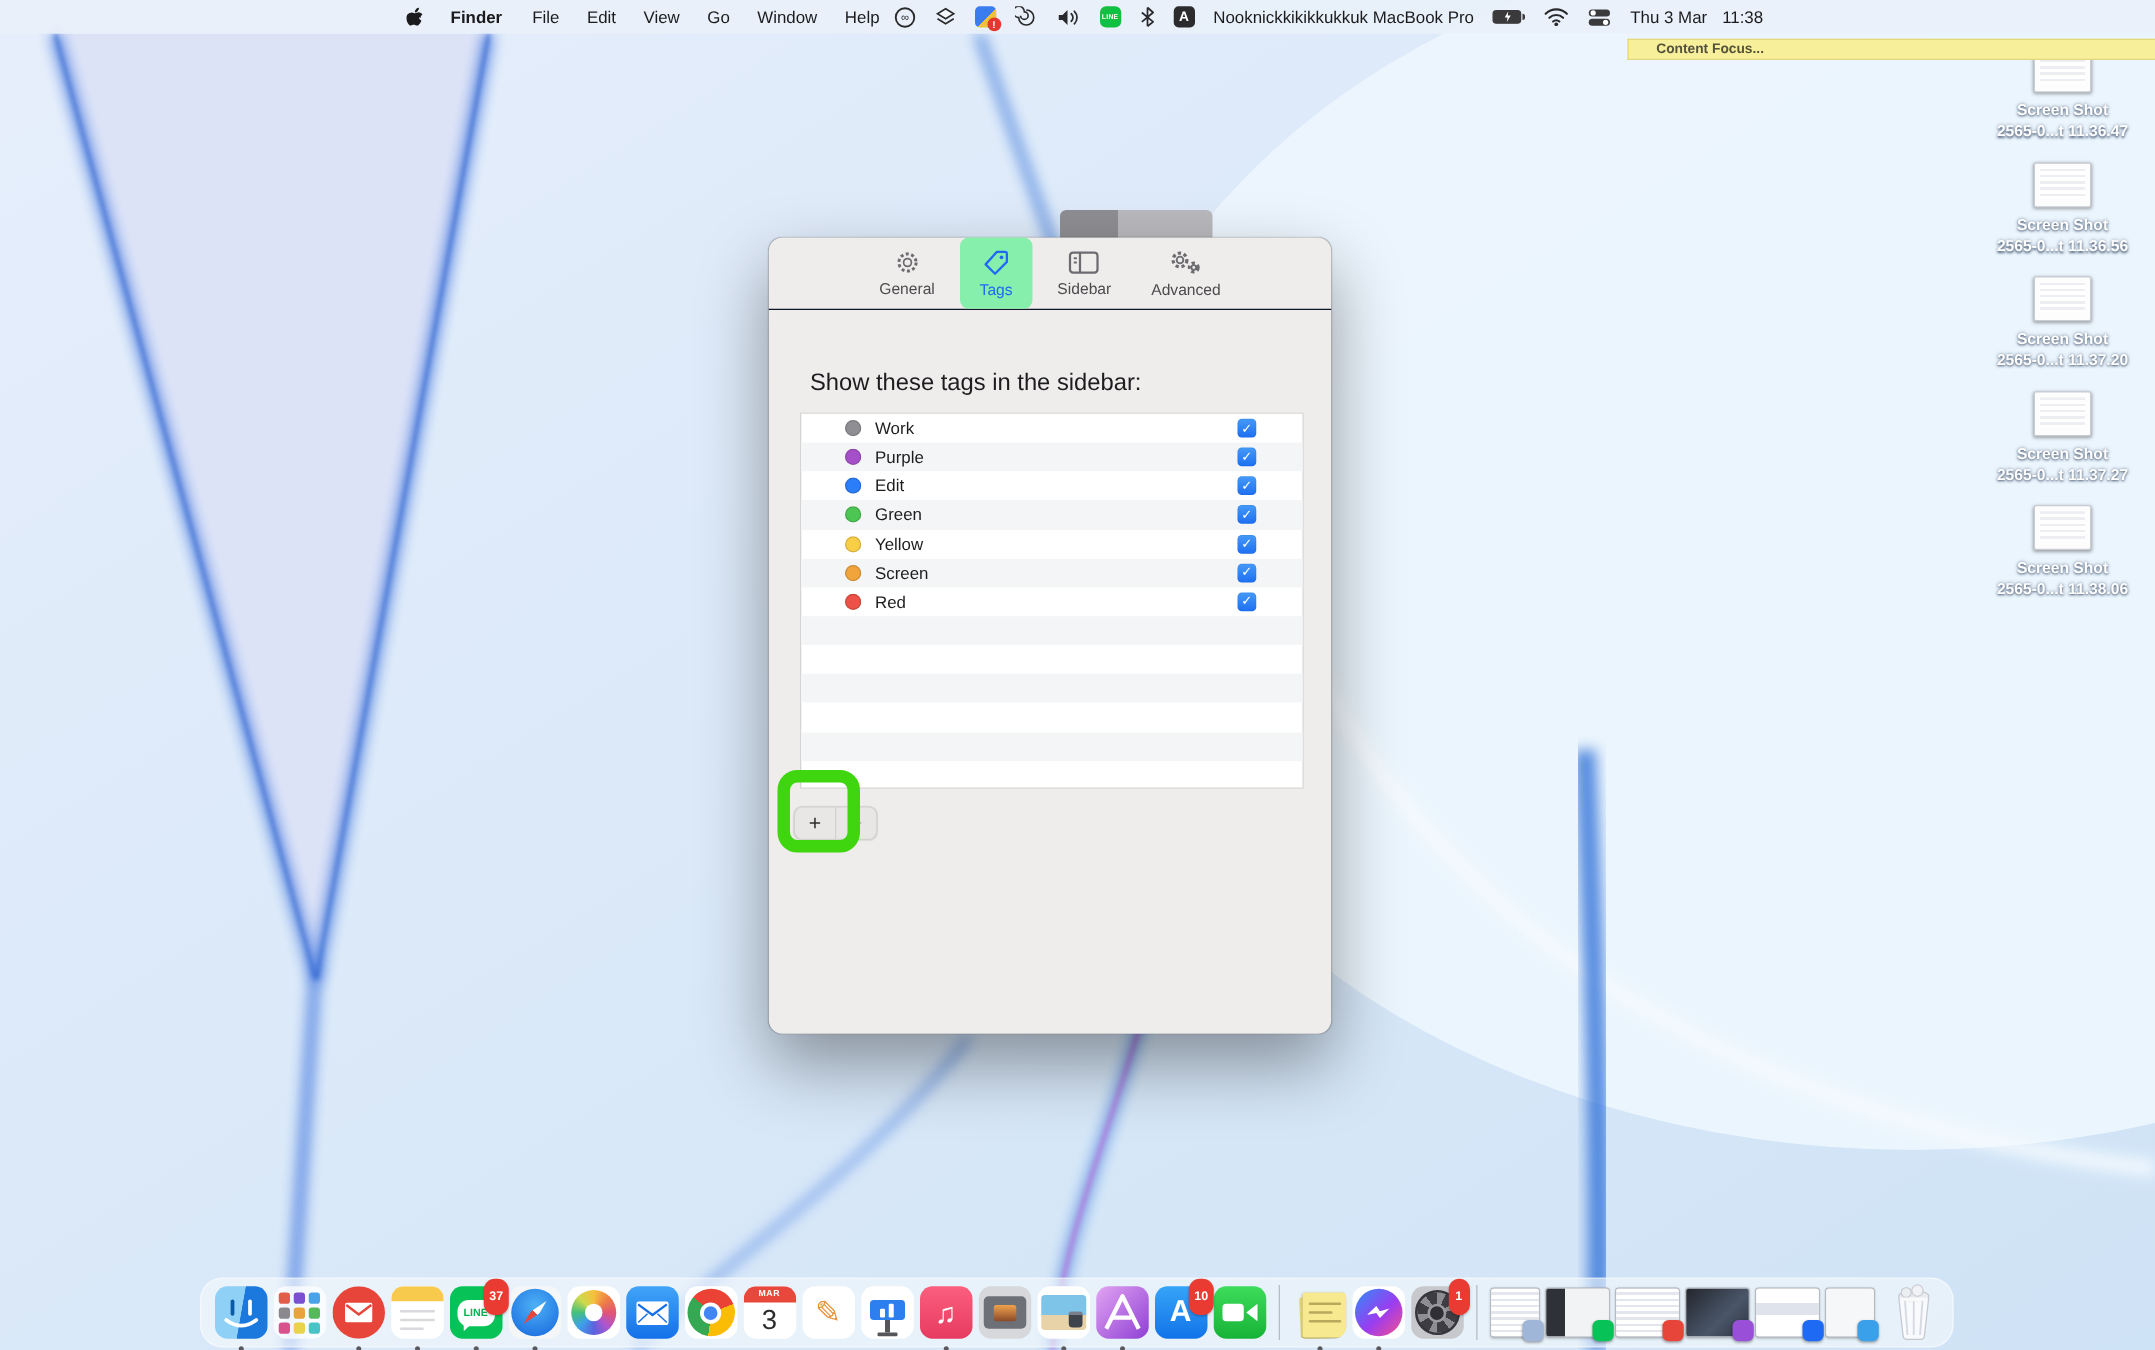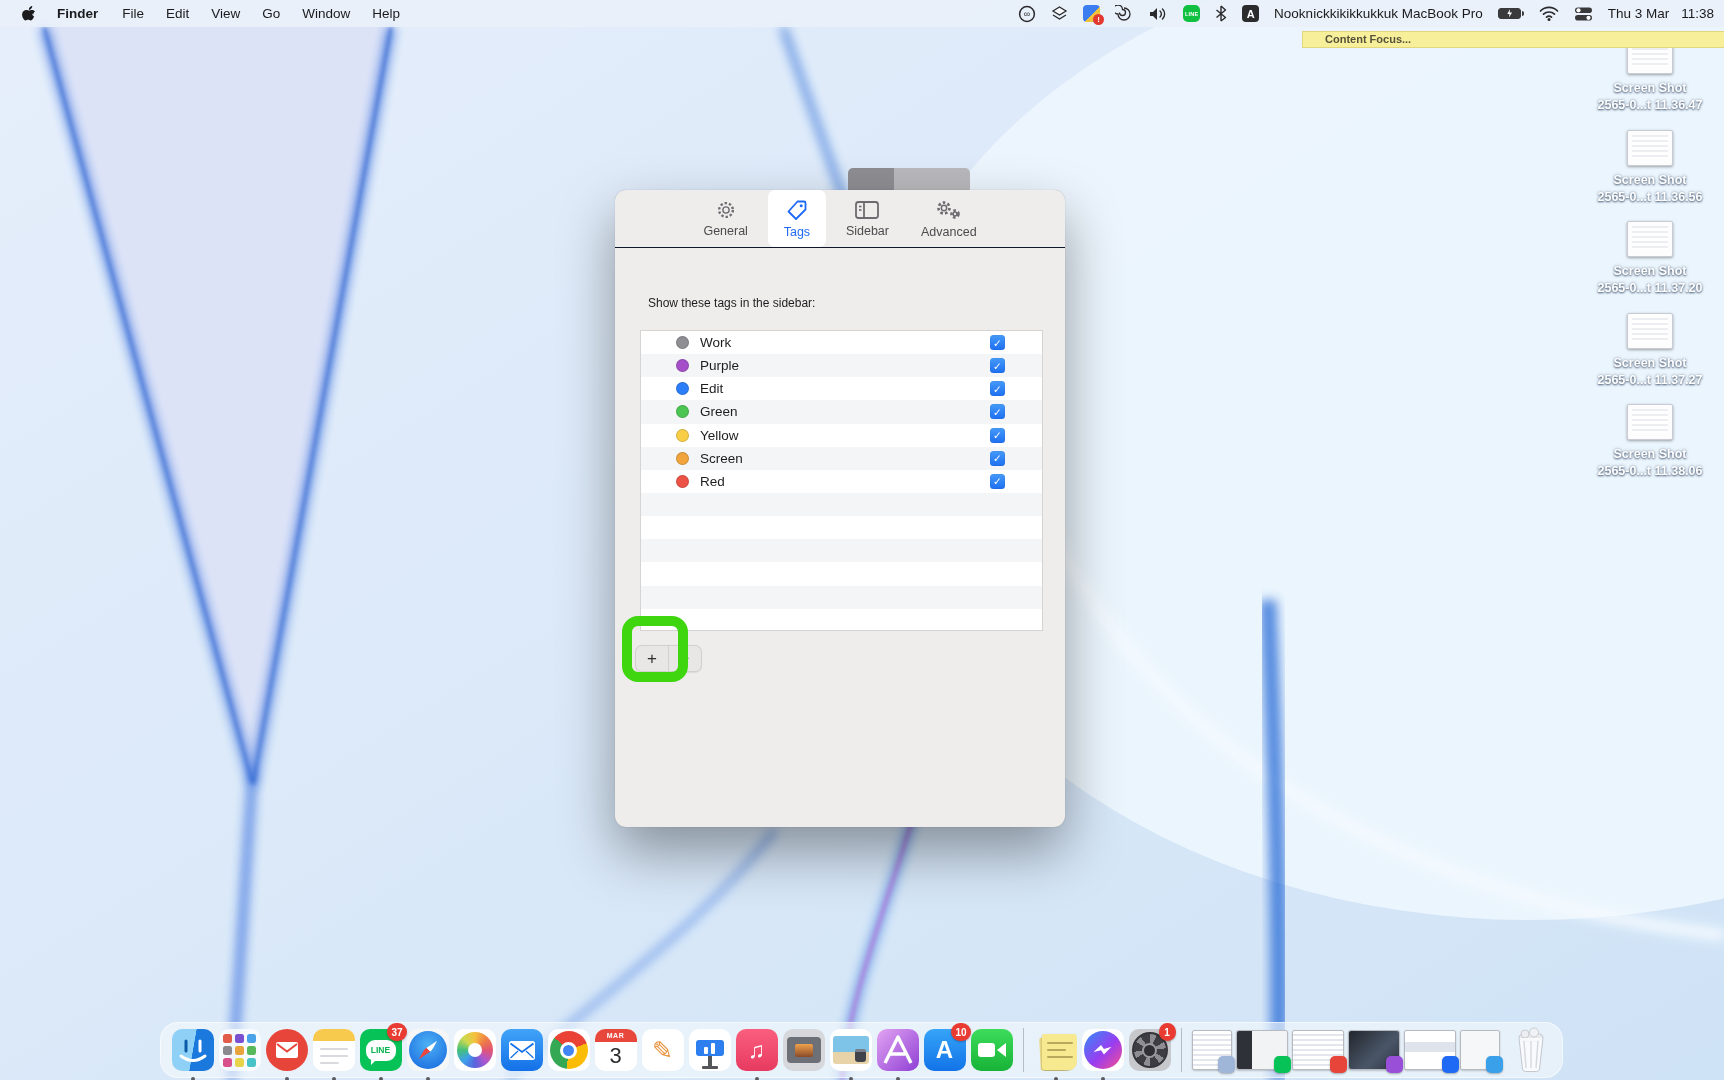--- a/index.html
+++ b/index.html
@@ -1,20 +1,20 @@
 <!DOCTYPE html>
 <html><head>
 <meta charset="utf-8">
 <style>
 *{margin:0;padding:0;box-sizing:border-box}
 html,body{width:1724px;height:1080px;overflow:hidden;font-family:"Liberation Sans","DejaVu Sans",sans-serif;-webkit-font-smoothing:antialiased}
 #desktop{position:absolute;inset:0;width:1724px;height:1080px;background:#dfeaf7}
 #wallpaper{position:absolute;inset:0}
 
-#menubar{position:absolute;left:0;top:0;width:1724px;height:27px;background:rgba(233,240,249,.88);display:flex;align-items:center;justify-content:space-between;font-size:13.5px;color:#1b1b1d;z-index:40}
+#menubar{position:absolute;left:0;top:0;width:1724px;height:27px;background:rgba(233,240,249,.88);display:flex;align-items:center;justify-content:center;font-size:13.5px;color:#1b1b1d;z-index:40}
 #menubar .left{display:flex;align-items:center;padding-left:14px}
 #menubar .left .apple{width:30px;display:flex;justify-content:center}
 #menubar .left .mitem{padding:0 11px}
 #menubar .left .mitem.app{font-weight:700;padding:0 13px}
 #menubar .right{display:flex;align-items:center;gap:15px;padding-right:10px}
 .sicon{display:flex;align-items:center;justify-content:center;height:18px;position:relative}
 .sq-line{width:17px;height:17px;background:#10c040;border-radius:5px;color:#fff;font-size:5.5px;font-weight:700;display:flex;align-items:center;justify-content:center;letter-spacing:.2px}
 .inputA{width:17px;height:17px;background:#2b2b2d;border-radius:4px;color:#fff;font-size:11px;font-weight:700;display:flex;align-items:center;justify-content:center}
 .pdfapp{width:17px;height:17px;border-radius:4px;background:linear-gradient(135deg,#3b7cf0 0 55%,#f0c13b 55% 78%,#3bd08a 78%);position:relative}
 .pdfapp .bang{position:absolute;right:-4px;bottom:-3px;width:11px;height:11px;border-radius:50%;background:#e2382f;color:#fff;font-size:8px;font-weight:700;display:flex;align-items:center;justify-content:center}
@@ -34,25 +34,25 @@
 #gray-artifact{position:absolute;left:848px;top:168px;width:122px;height:26px;border-radius:5px 5px 0 0;background:linear-gradient(90deg,#8e8e93 0 38%,#b9b9bd 38%);z-index:9}
 #prefwin{position:absolute;left:615px;top:190px;width:450px;height:637px;background:#efedec;border-radius:11px;box-shadow:0 25px 55px rgba(0,0,0,.38),0 0 1px rgba(0,0,0,.3);z-index:10}
 #titlebar{position:relative;height:30px}
 .lights{position:absolute;left:12px;top:9px;display:flex;gap:9px}
 .light{width:13px;height:13px;border-radius:50%}
 .light.close{background:#f35e57;border:.5px solid #dd4d45}
 .light.dim{background:#dcdbda;border:.5px solid #c8c7c6}
 #wtitle{text-align:center;font-size:13.5px;font-weight:700;color:#3a3a3c;line-height:30px}
 #tabsrow{display:flex;justify-content:center;gap:8px;height:58px;border-bottom:1px solid #0f172a}
 .tab{display:flex;flex-direction:column;align-items:center;justify-content:center;gap:3px;padding:3px 12px;border-radius:7px;min-width:58px}
-.tab.sel{background:#ffffff}
+.tab.sel{background:#86efac}
 .tab .tlabel{font-size:12.5px;color:#4c4c4e}
 .tab.sel .tlabel{color:#1f6af5}
 
-#listheader{position:absolute;left:33px;top:106px;font-size:12px;color:#1d1d1f}
+#listheader{position:absolute;left:33px;top:106px;font-size:19px;color:#1d1d1f}
 #taglist{position:absolute;left:25px;top:140px;width:403px;height:301px;background:#fff;border:1px solid #d6d4d3}
 .trow{height:23.15px;display:flex;align-items:center;position:relative}
 .trow.alt{background:#f4f5f6}
 .trow .dot{width:13px;height:13px;border-radius:50%;margin-left:35px;border:1px solid rgba(0,0,0,.15)}
 .trow .tname{font-size:13.5px;color:#1d1d1f;margin-left:11px}
 .cbox{position:absolute;left:349px;width:15px;height:15px;border-radius:3.5px;background:linear-gradient(#459af8,#1e6ff1);display:flex;align-items:center;justify-content:center;color:#fff;font-size:10.5px;font-weight:700;box-shadow:inset 0 0 0 .5px rgba(0,0,0,.08)}
 
 #addremove{position:absolute;left:20px;top:455px;width:67px;height:27px;background:#e9e7e6;border:1px solid #d3d1d0;border-radius:7px;display:flex;box-shadow:0 .5px 1px rgba(0,0,0,.08)}
 #addremove .seg{flex:1;display:flex;align-items:center;justify-content:center;font-size:17px;color:#2c2c2e}
 #addremove .seg.minus{color:#b2b0af;border-left:1px solid #d3d1d0}
@@ -62,21 +62,21 @@
 #favbox{position:absolute;left:73px;top:532px;width:305px;height:86px;background:#fff;border:1px solid #e4e2e1;border-radius:10px;box-shadow:0 1px 4px rgba(0,0,0,.12)}
 #favlabel{position:absolute;left:24px;top:9px;font-size:14px;color:#8a8a8e}
 #favdots{position:absolute;left:0;top:36px;width:100%}
 .fdot{position:absolute;width:14px;height:14px;border-radius:50%;border:1px solid rgba(0,0,0,.12);transform:translateX(-50%)}
 #favcaption{position:absolute;left:0;right:0;top:58px;text-align:center;font-size:12.5px;color:#7e7e82}
 
 #dock{position:absolute;left:160px;top:1022px;width:1403px;height:56px;background:rgba(244,248,252,.62);border:1px solid rgba(255,255,255,.55);border-radius:18px;display:flex;align-items:center;padding:0 8px;z-index:50}
 .ditem{position:relative;width:46px;height:46px;margin:0 .5px;flex:none}
 .dicon{position:absolute;inset:2px;border-radius:10px;display:flex;align-items:center;justify-content:center;overflow:hidden}
 .rundot{position:absolute;left:50%;bottom:-8px;width:4px;height:4px;border-radius:50%;background:#5a5a5e;transform:translateX(-50%)}
-.dbadge{position:absolute;top:-4px;right:-3px;min-width:17px;height:18px;border-radius:9px;background:#e93b32;color:#fff;font-size:10px;font-weight:700;display:flex;align-items:center;justify-content:center;padding:0 4px;z-index:3;box-shadow:0 1px 2px rgba(0,0,0,.25)}
+.dbadge{position:absolute;top:-4px;right:-3px;min-width:17px;height:29px;border-radius:9px;background:#e93b32;color:#fff;font-size:10px;font-weight:700;display:flex;align-items:center;justify-content:center;padding:0 4px;z-index:3;box-shadow:0 1px 2px rgba(0,0,0,.25)}
 .dsep{width:1px;height:44px;background:rgba(90,90,100,.35);margin:0 8px;flex:none}
 .mthumb{position:relative;height:40px;margin:0 2px;border-radius:3px;flex:none;border:1px solid rgba(140,145,155,.6);background:#f7f8fa;overflow:visible;box-shadow:0 1px 2px rgba(0,0,0,.2)}
 .mthumb .inner{position:absolute;inset:0;border-radius:2px;overflow:hidden}
 .mthumb .ov{position:absolute;right:-4px;bottom:-4px;width:17px;height:17px;border-radius:5px;box-shadow:0 1px 2px rgba(0,0,0,.3);z-index:2}
 
 .ic-finder{background:linear-gradient(100deg,#8fd0f6 49.5%,#1b78dd 50.5%)}
 .ic-gmail{background:transparent}
 .ic-gmail .circ{width:42px;height:42px;border-radius:50%;background:#e8453a;display:flex;align-items:center;justify-content:center}
 .ic-notes{background:#fff}
 .ic-notes .band{position:absolute;top:0;left:0;right:0;height:12px;background:#f7c94c}

